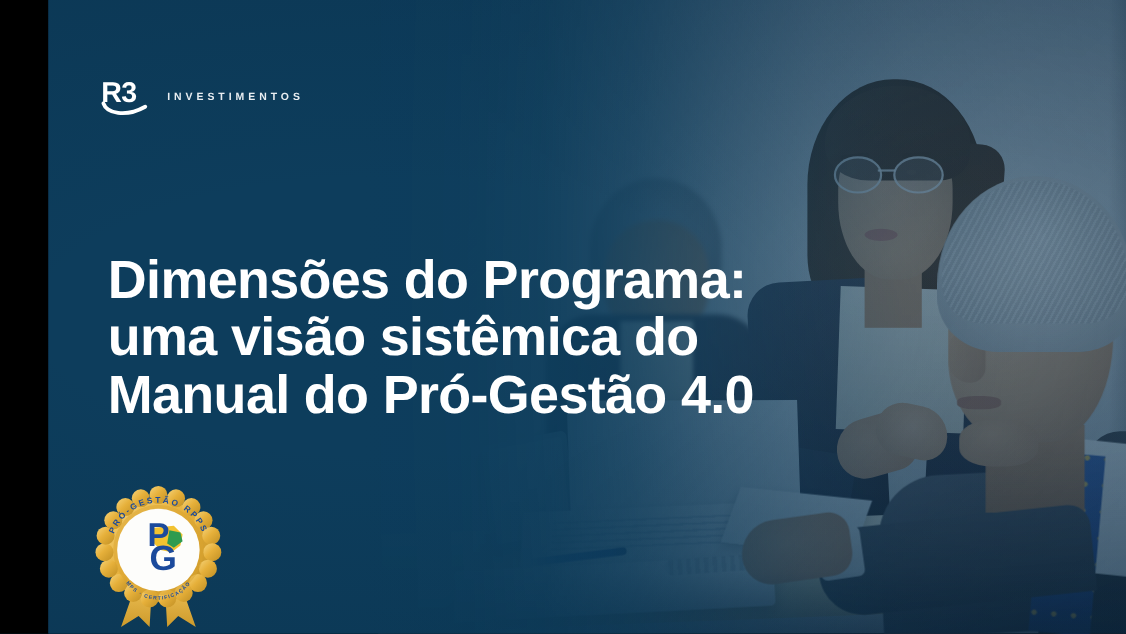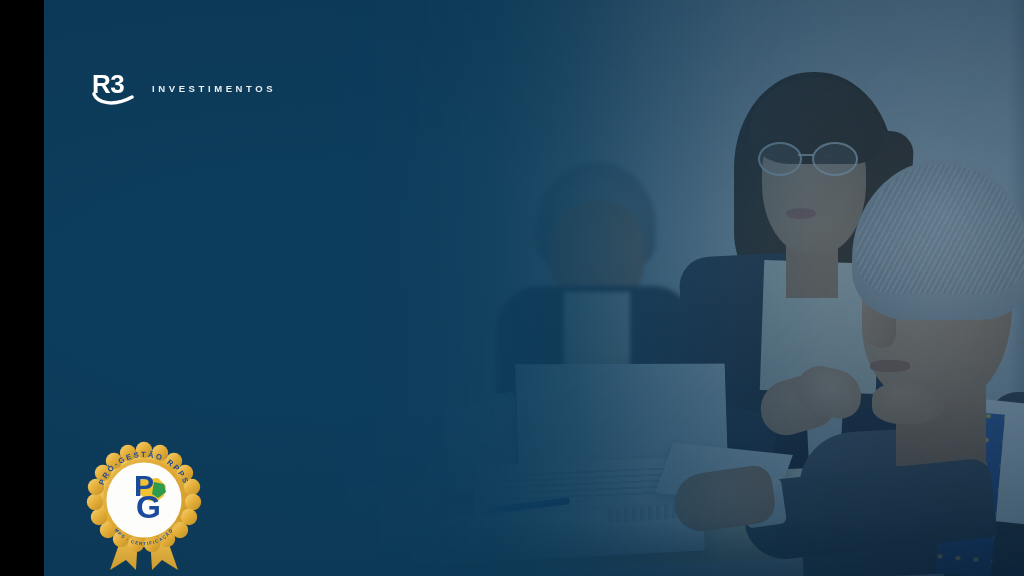--- a/index.html
+++ b/index.html
@@ -500,20 +500,25 @@
   <div class="logo">
     <span class="logo-mark">
       <svg viewBox="0 0 92 80" width="46" height="40" aria-hidden="true">
         <text x="0" y="50" font-family="Liberation Sans, sans-serif" font-size="52" font-weight="700" fill="#ffffff" letter-spacing="-1">R3</text>
         <path d="M4 52 C10 70 44 78 80 58" stroke="#ffffff" stroke-width="7" fill="none" stroke-linecap="round"></path>
       </svg>
     </span>
     <span class="logo-word">INVESTIMENTOS</span>
   </div>
 
+  <h1 class="headline">
+    <span class="ln">Dimensões do Programa:</span>
+    <span class="ln">uma visão sistêmica do</span>
+    <span class="ln">Manual do Pró-Gestão 4.0</span>
+  </h1>
 
   <div class="badge">
     <svg viewBox="0 0 128 132" width="128" height="132" aria-hidden="true">
       <defs>
         <linearGradient id="gold" x1="0" y1="0" x2="1" y2="1">
           <stop offset="0%" stop-color="#f5d37a"></stop>
           <stop offset="45%" stop-color="#e6b03a"></stop>
           <stop offset="100%" stop-color="#c08f24"></stop>
         </linearGradient>
         <linearGradient id="gold2" x1="0" y1="0" x2="0" y2="1">

